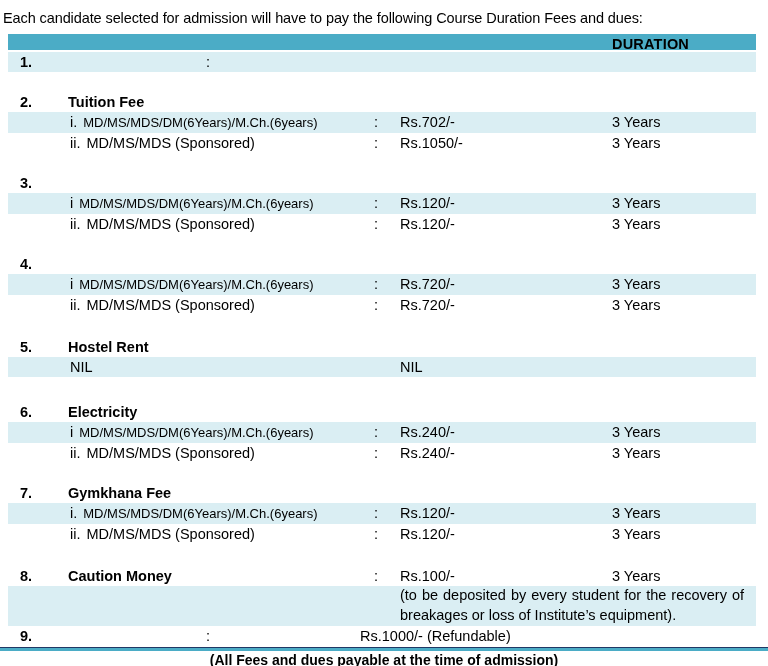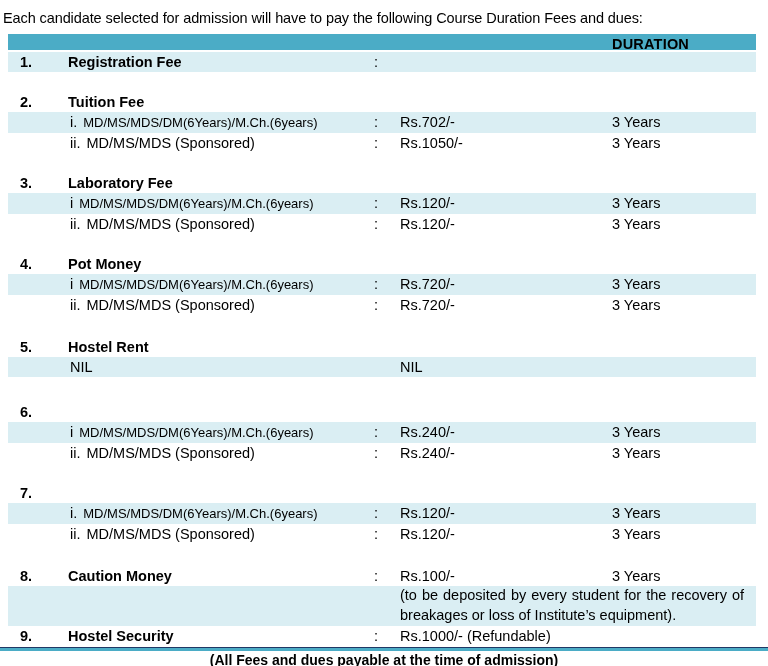--- a/index.html
+++ b/index.html
@@ -55,21 +55,20 @@
 <div class="title">Each candidate selected for admission will have to pay the following Course Duration Fees and dues:</div>
 
 <div class="fee-table">
   <div class="thead grid">
     <div class="dur-head">DURATION</div>
   </div>
   <div id="table-body">
       <div class="section">
         <div class="row grid head shaded">
           <div class="c1">1.</div>
-          <div class="c2">Registration Fee</div>
           <div class="c3">:</div>
           <div class="c5"></div>
         </div>
       </div>
       <div class="section">
         <div class="row grid head">
           <div class="c1">2.</div>
           <div class="c2">Tuition Fee</div>
           <div class="c3"></div>
           <div class="c4"></div>
@@ -86,21 +85,20 @@
           <div class="c1"></div>
           <div class="c2"><span><span class="prefix">ii.</span><span class="">MD/MS/MDS (Sponsored)</span></span></div>
           <div class="c3">:</div>
           <div class="c4">Rs.1050/-</div>
           <div class="c5">3 Years</div>
         </div>
       </div>
       <div class="section">
         <div class="row grid head">
           <div class="c1">3.</div>
-          <div class="c2">Laboratory Fee</div>
           <div class="c3"></div>
           <div class="c4"></div>
           <div class="c5"></div>
         </div>
         <div class="row grid sub shaded small">
           <div class="c1"></div>
           <div class="c2"><span><span class="prefix">i</span><span class="small-lbl">MD/MS/MDS/DM(6Years)/M.Ch.(6years)</span></span></div>
           <div class="c3">:</div>
           <div class="c4">Rs.120/-</div>
           <div class="c5">3 Years</div>
@@ -109,21 +107,20 @@
           <div class="c1"></div>
           <div class="c2"><span><span class="prefix">ii.</span><span class="">MD/MS/MDS (Sponsored)</span></span></div>
           <div class="c3">:</div>
           <div class="c4">Rs.120/-</div>
           <div class="c5">3 Years</div>
         </div>
       </div>
       <div class="section gap-md">
         <div class="row grid head">
           <div class="c1">4.</div>
-          <div class="c2">Pot Money</div>
           <div class="c3"></div>
           <div class="c4"></div>
           <div class="c5"></div>
         </div>
         <div class="row grid sub shaded small">
           <div class="c1"></div>
           <div class="c2"><span><span class="prefix">i</span><span class="small-lbl">MD/MS/MDS/DM(6Years)/M.Ch.(6years)</span></span></div>
           <div class="c3">:</div>
           <div class="c4">Rs.720/-</div>
           <div class="c5">3 Years</div>
@@ -148,20 +145,21 @@
           <div class="c1"></div>
           <div class="c2"><span><span class="">NIL</span></span></div>
           <div class="c3"></div>
           <div class="c4">NIL</div>
           <div class="c5"></div>
         </div>
       </div>
       <div class="section">
         <div class="row grid head">
           <div class="c1">6.</div>
+          <div class="c2">Electricity</div>
           <div class="c3"></div>
           <div class="c4"></div>
           <div class="c5"></div>
         </div>
         <div class="row grid sub shaded small">
           <div class="c1"></div>
           <div class="c2"><span><span class="prefix">i</span><span class="small-lbl">MD/MS/MDS/DM(6Years)/M.Ch.(6years)</span></span></div>
           <div class="c3">:</div>
           <div class="c4">Rs.240/-</div>
           <div class="c5">3 Years</div>
@@ -170,20 +168,21 @@
           <div class="c1"></div>
           <div class="c2"><span><span class="prefix">ii.</span><span class="">MD/MS/MDS (Sponsored)</span></span></div>
           <div class="c3">:</div>
           <div class="c4">Rs.240/-</div>
           <div class="c5">3 Years</div>
         </div>
       </div>
       <div class="section gap-md">
         <div class="row grid head">
           <div class="c1">7.</div>
+          <div class="c2">Gymkhana Fee</div>
           <div class="c3"></div>
           <div class="c4"></div>
           <div class="c5"></div>
         </div>
         <div class="row grid sub shaded small">
           <div class="c1"></div>
           <div class="c2"><span><span class="prefix">i.</span><span class="small-lbl">MD/MS/MDS/DM(6Years)/M.Ch.(6years)</span></span></div>
           <div class="c3">:</div>
           <div class="c4">Rs.120/-</div>
           <div class="c5">3 Years</div>
@@ -207,21 +206,20 @@
         <div class="row grid noterow shaded">
           <div class="c1"></div>
           <div class="c2"></div>
           <div class="c3"></div>
           <div class="note-cell">(to be deposited by every student for the recovery of breakages or loss of Institute’s equipment).</div>
         </div>
       </div>
       <div class="section gap-none">
         <div class="row grid head">
           <div class="c1">9.</div>
-          <div class="c2">Hostel Security</div>
           <div class="c3">:</div>
           <div class="c4">Rs.1000/- (Refundable)</div>
           <div class="c5"></div>
         </div>
       </div>
     </div>
 </div>
 
 <div class="rule-dark"></div>
 <div class="rule-teal"></div>

